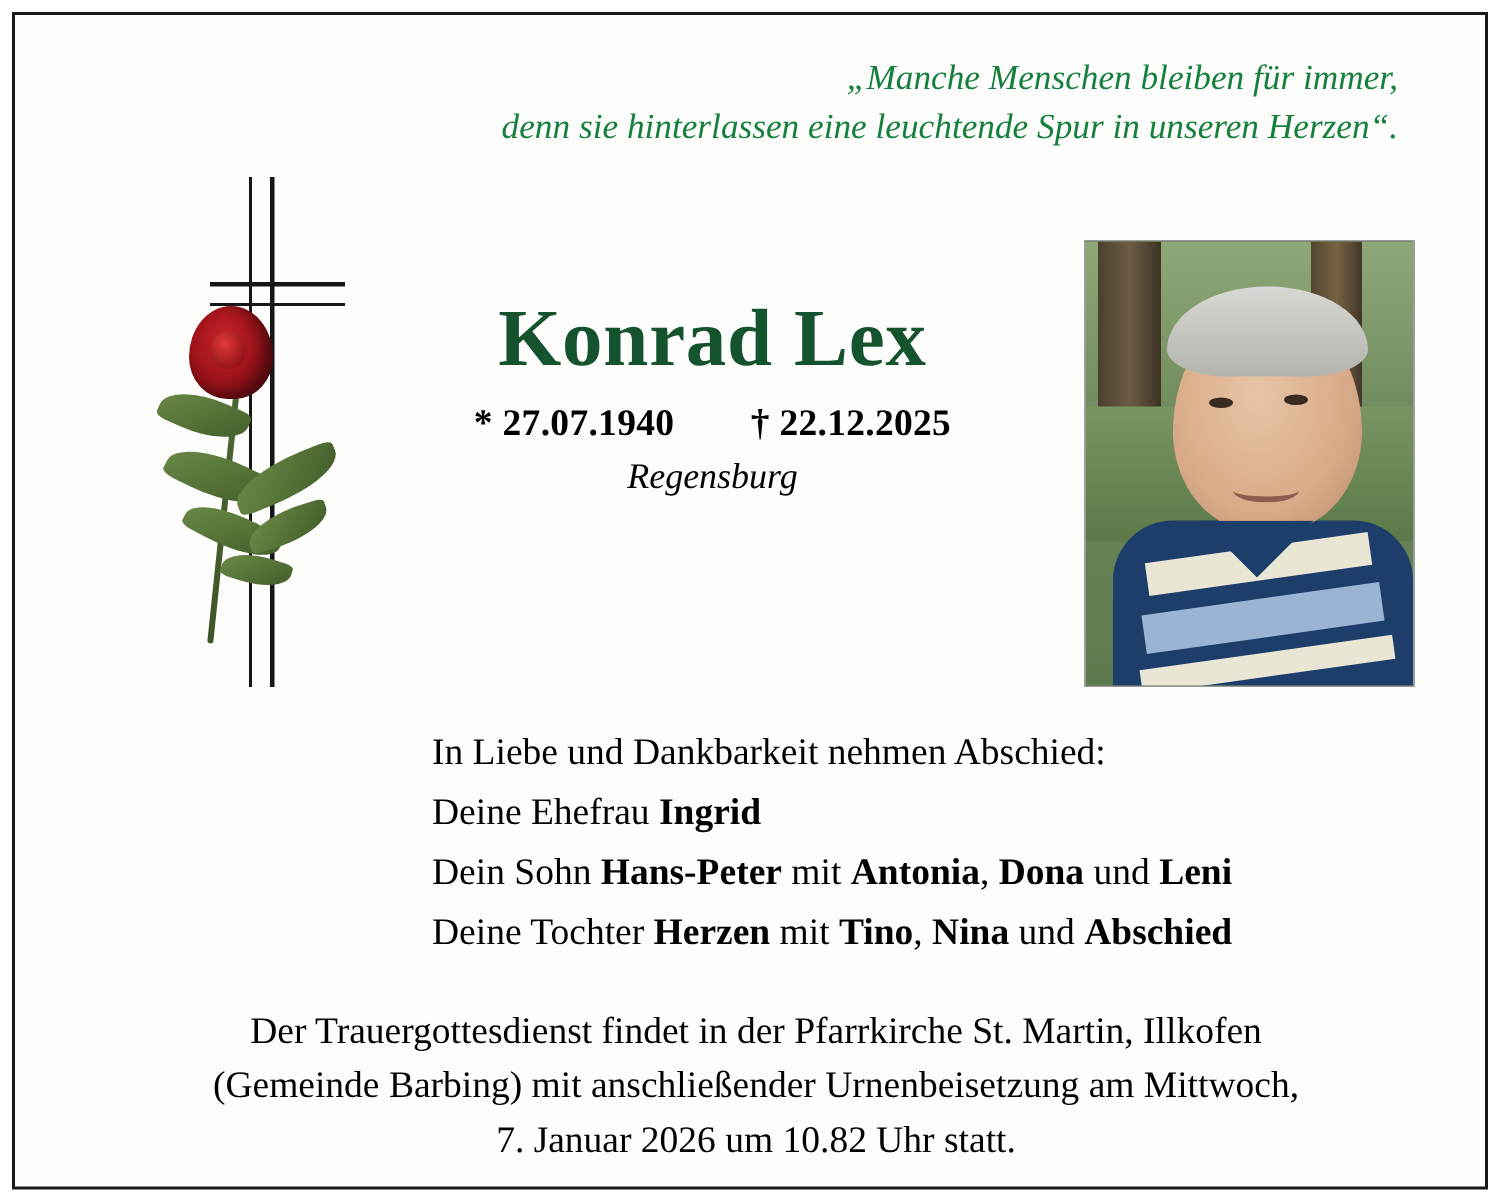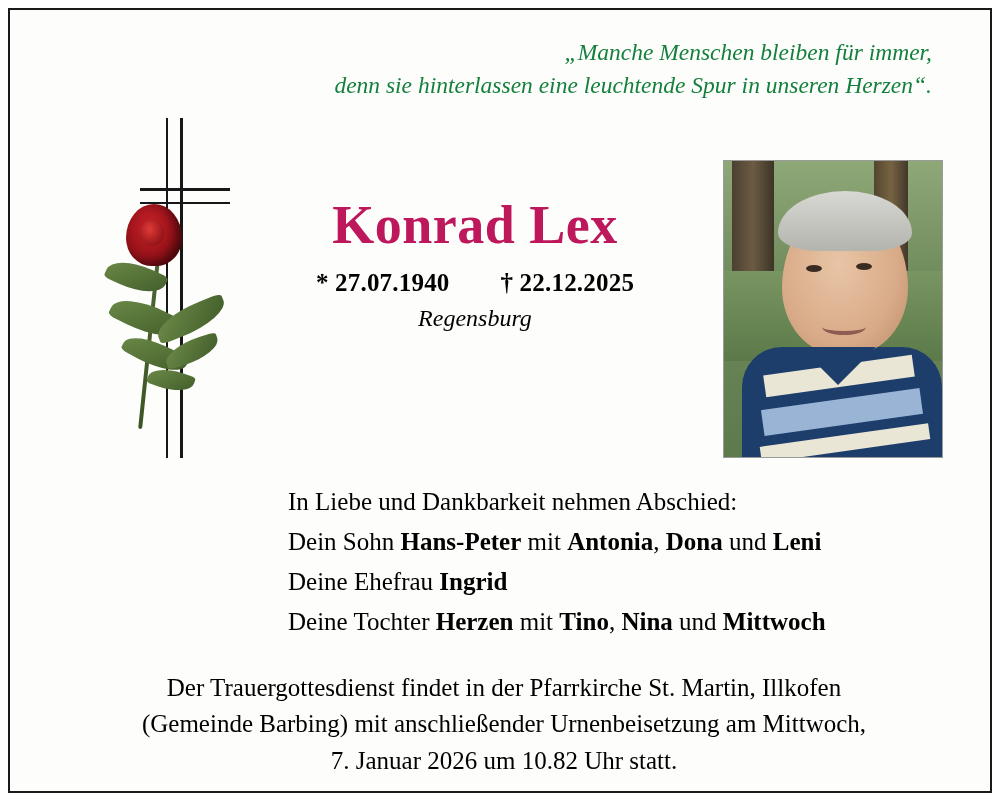--- a/index.html
+++ b/index.html
@@ -129,21 +129,21 @@
     left: 250px;
     top: 186px;
     width: 430px;
     text-align: center;
   }
   .name {
     font-size: 54px;
     font-weight: bold;
     letter-spacing: 0.5px;
     line-height: 1.1;
-    color: #be185d;
+    color: #14532d;
   }
   .dates {
     margin-top: 14px;
     font-size: 25px;
     font-weight: bold;
     letter-spacing: 0.2px;
   }
   .dates .sep {
     display: inline-block;
     width: 38px;
@@ -309,27 +309,27 @@
     <div class="hair"></div>
     <div class="eye left"></div>
     <div class="eye right"></div>
     <div class="mouth"></div>
     <div class="collar"></div>
   </div>
 
   <div class="family">
     <div class="line">In Liebe und Dankbarkeit nehmen Abschied:</div>
     <div class="line">
+      <span>Deine Ehefrau </span><b>Ingrid</b>
+    </div>
+    <div class="line">
       <span>Dein Sohn </span><b>Hans-Peter</b><span> mit </span><b>Antonia</b><span>, </span><b>Dona</b><span> und </span><b>Leni</b>
     </div>
     <div class="line">
-      <span>Deine Ehefrau </span><b>Ingrid</b>
-    </div>
-    <div class="line">
-      <span>Deine Tochter </span><b>Herzen</b><span> mit </span><b>Tino</b><span>, </span><b>Nina</b><span> und </span><b>Mittwoch</b>
+      <span>Deine Tochter </span><b>Herzen</b><span> mit </span><b>Tino</b><span>, </span><b>Nina</b><span> und </span><b>Abschied</b>
     </div>
   </div>
 
   <div class="service">
     <div class="line">Der Trauergottesdienst findet in der Pfarrkirche St. Martin, Illkofen</div>
     <div class="line">(Gemeinde Barbing) mit anschließender Urnenbeisetzung am Mittwoch,</div>
     <div class="line">7. Januar 2026 um 10.82 Uhr statt.</div>
   </div>
 
 </div>

